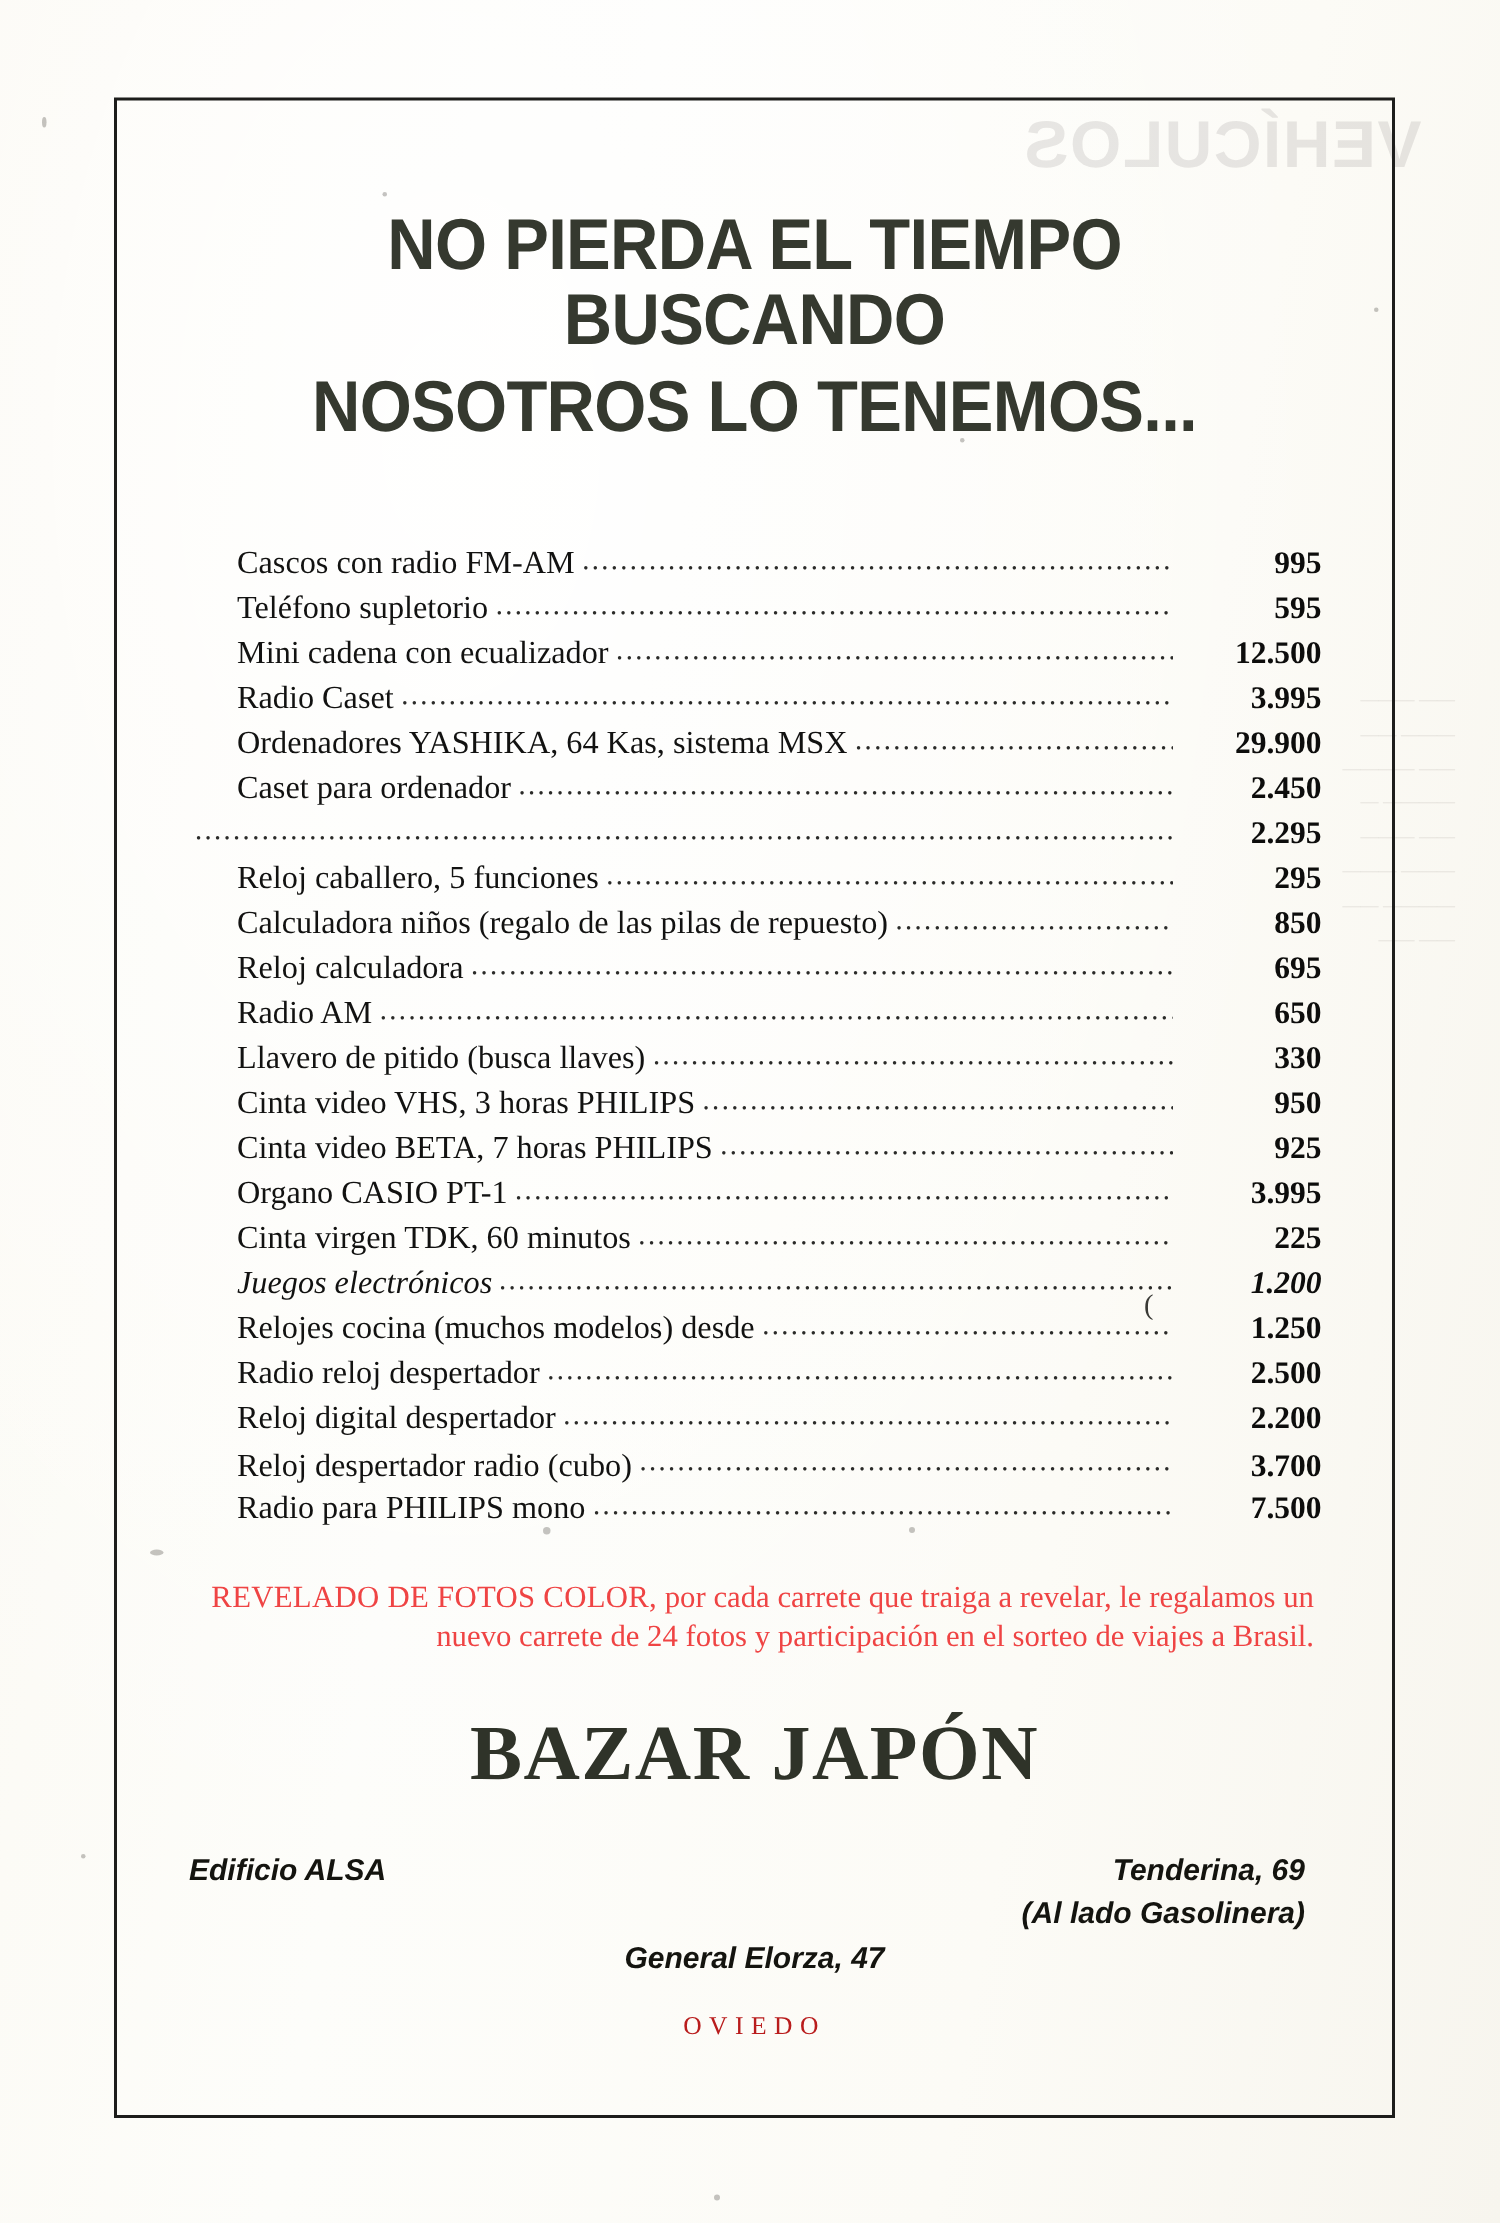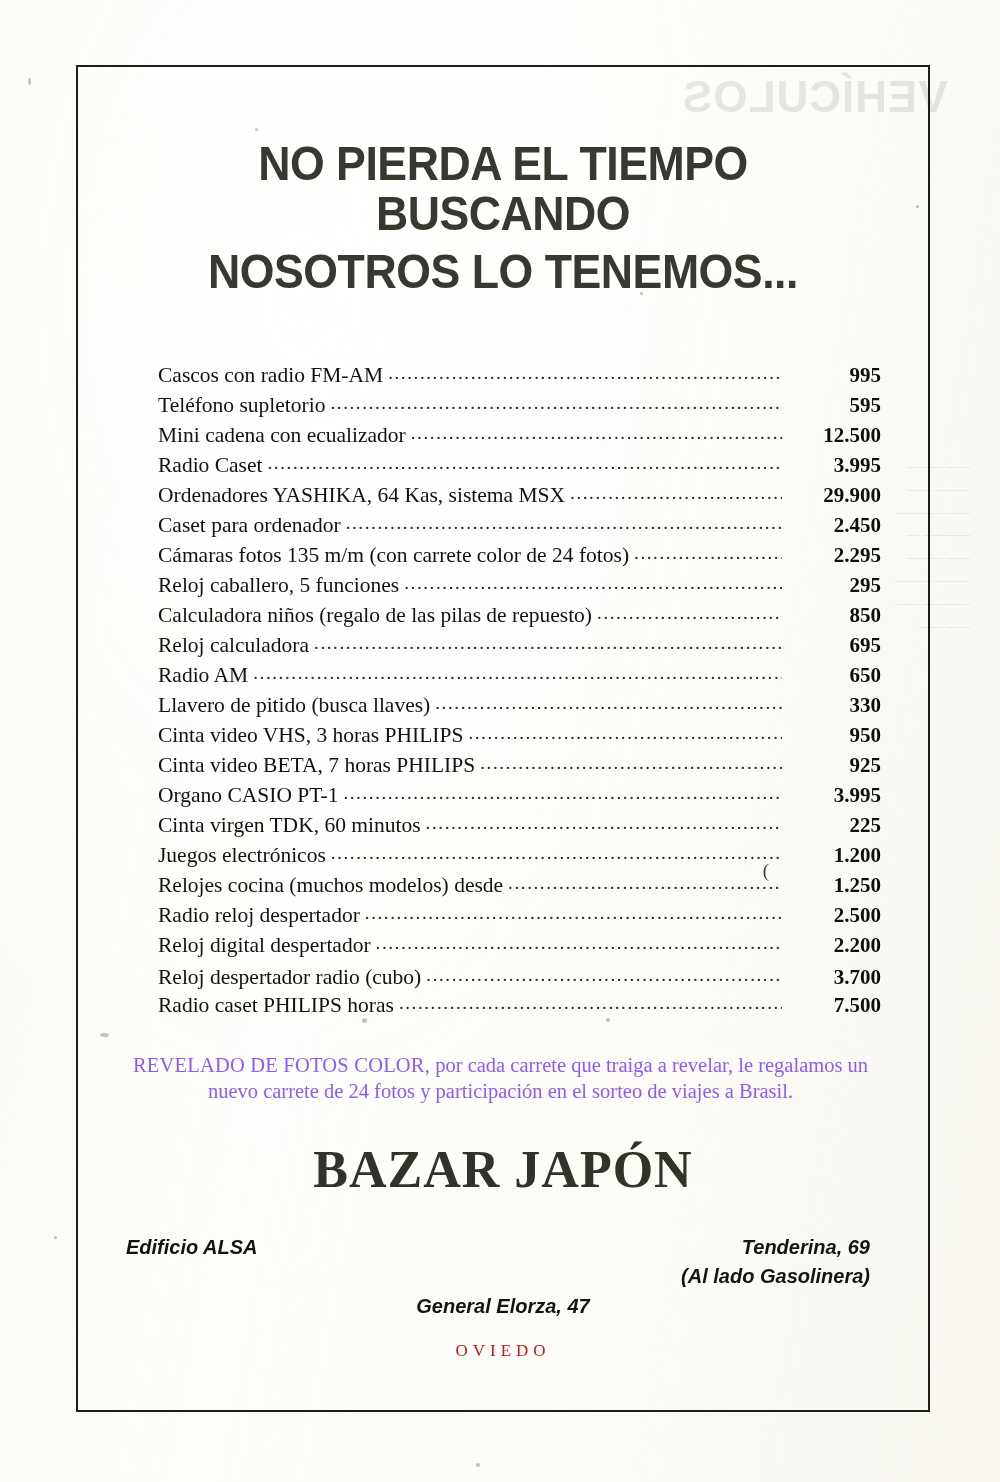--- a/index.html
+++ b/index.html
@@ -145,22 +145,22 @@
     font-size: 19px;
     color: #3a3a36;
     pointer-events: none;
   }
 
   
   #revelado {
     margin-top: 30px;
     font-size: 20.5px;
     line-height: 1.26;
-    color: #8b5cf6;
-    text-align: center;
+    color: #ef4444;
+    text-align: right;
     padding: 0 10px 0 5px;
   }
   #revelado .caps {
     letter-spacing: 0.2px;
   }
 
   
   #brand {
     text-align: center;
     margin-top: 36px;
@@ -288,21 +288,20 @@
             <span class="item-name">Ordenadores YASHIKA, 64 Kas, sistema MSX</span>
             <span class="leader">........................................................................................................................................................</span>
             <span class="item-price">29.900</span>
           </div>
           <div class="price-row" style="position: relative;">
             <span class="item-name">Caset para ordenador</span>
             <span class="leader">........................................................................................................................................................</span>
             <span class="item-price">2.450</span>
           </div>
           <div class="price-row" style="position: relative;">
-            <span class="item-name">Cámaras fotos 135 m/m (con carrete color de 24 fotos)</span>
             <span class="leader">........................................................................................................................................................</span>
             <span class="item-price">2.295</span>
           </div>
           <div class="price-row" style="position: relative;">
             <span class="item-name">Reloj caballero, 5 funciones</span>
             <span class="leader">........................................................................................................................................................</span>
             <span class="item-price">295</span>
           </div>
           <div class="price-row" style="position: relative;">
             <span class="item-name">Calculadora niños (regalo de las pilas de repuesto)</span>
@@ -337,21 +336,21 @@
           <div class="price-row" style="position: relative;">
             <span class="item-name">Organo CASIO PT-1</span>
             <span class="leader">........................................................................................................................................................</span>
             <span class="item-price">3.995</span>
           </div>
           <div class="price-row" style="position: relative;">
             <span class="item-name">Cinta virgen TDK, 60 minutos</span>
             <span class="leader">........................................................................................................................................................</span>
             <span class="item-price">225</span>
           </div>
-          <div class="price-row" style="position: relative;">
+          <div class="price-row" style="position: relative; font-style: italic;">
             <span class="item-name">Juegos electrónicos</span>
             <span class="leader">........................................................................................................................................................</span>
             <span class="item-price">1.200</span>
           </div>
           <div class="price-row" style="position: relative;">
             <span class="item-name">Relojes cocina (muchos modelos) desde</span>
             <span class="leader">........................................................................................................................................................</span>
             <span class="item-price">1.250</span>
             <span class="ink-artifact" style="right: 112px; top: -13px;">(</span>
           </div>
@@ -364,21 +363,21 @@
             <span class="item-name">Reloj digital despertador</span>
             <span class="leader">........................................................................................................................................................</span>
             <span class="item-price">2.200</span>
           </div>
           <div class="price-row" style="position: relative; align-items: center;">
             <span class="item-name">Reloj despertador radio (cubo)</span>
             <span class="leader">........................................................................................................................................................</span>
             <span class="item-price">3.700</span>
           </div>
           <div class="price-row" style="position: relative;">
-            <span class="item-name">Radio caset PHILIPS horas</span>
+            <span class="item-name">Radio para PHILIPS mono</span>
             <span class="leader">........................................................................................................................................................</span>
             <span class="item-price">7.500</span>
           </div>
         </div>
 
       <div id="revelado">
         <span class="caps">REVELADO DE FOTOS COLOR,</span><span> por cada carrete que traiga a revelar, le regalamos un nuevo carrete de 24 fotos y participación en el sorteo de viajes a Brasil.</span>
       </div>
 
       <div id="brand">BAZAR JAPÓN</div>

